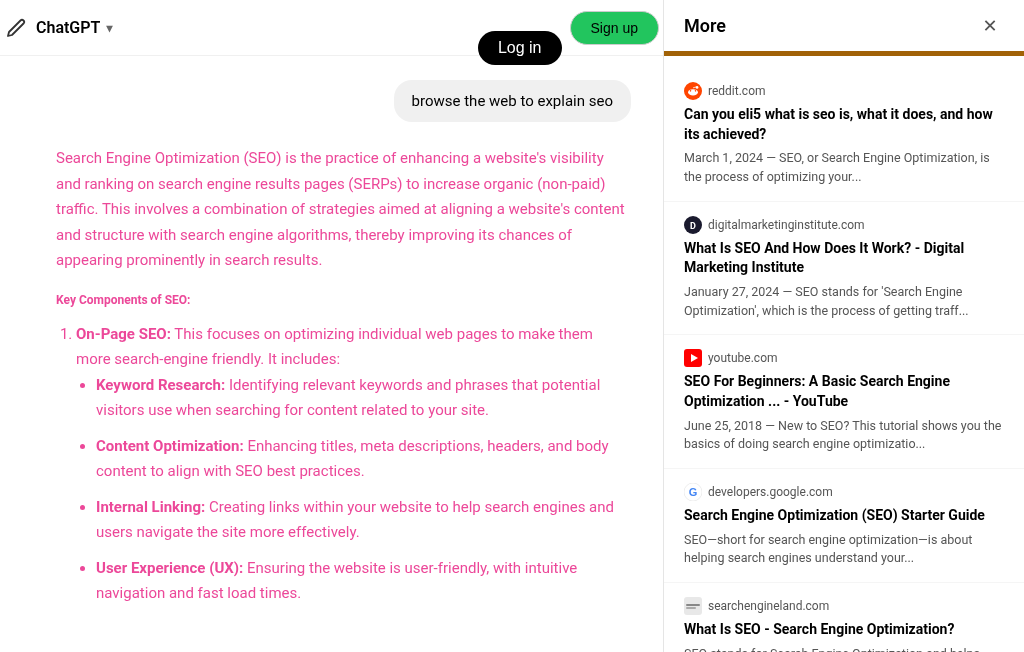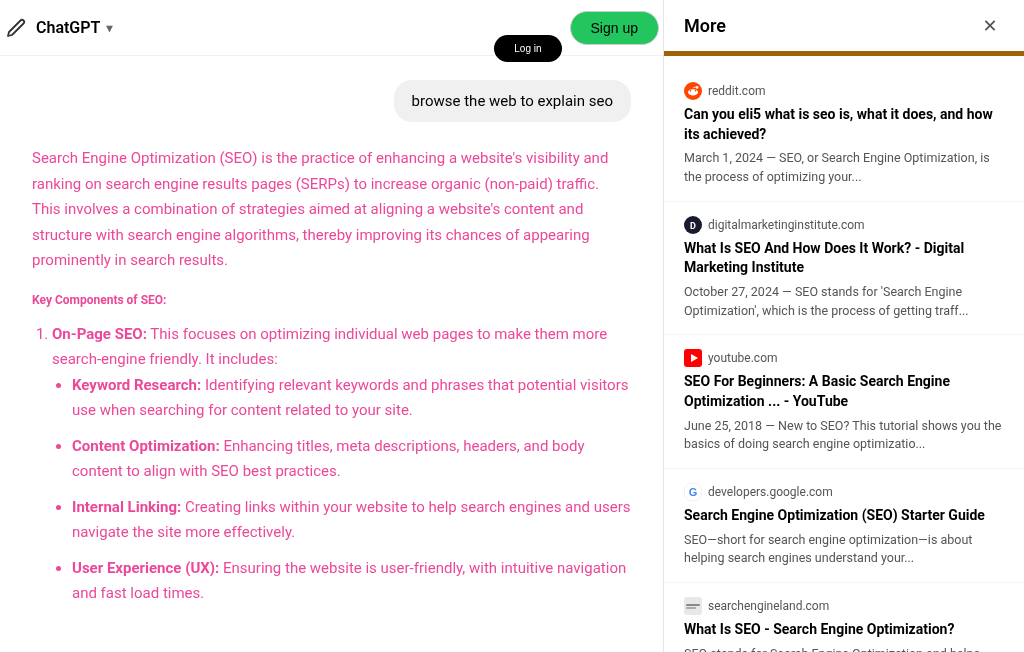--- a/index.html
+++ b/index.html
@@ -60,21 +60,21 @@
       align-items: center;
       gap: 8px;
     }
 
     .btn-login {
       background: #000;
       color: #fff;
       border: none;
       border-radius: 20px;
       padding: 8px 20px;
-      font-size: 10px;
+      font-size: 16px;
       font-weight: 500;
       cursor: pointer;
       margin-top: 41px;
     }
 
     .btn-signup {
       background: #22c55e;
       color: #000;
       border: 1.5px solid #ccc;
       border-radius: 20px;
@@ -82,20 +82,21 @@
       font-size: 14px;
       font-weight: 500;
       cursor: pointer;
     }
 
     
     .chat-content {
       flex: 1;
       overflow-y: auto;
       padding: 24px 32px 32px 32px;
+      margin-left: 24px;
     }
 
     
     .user-message {
       display: flex;
       justify-content: flex-end;
       margin-bottom: 24px;
     }
 
     .user-bubble {
@@ -330,21 +331,21 @@
       <div class="source-domain">
         <div class="domain-icon">
           <svg width="18" height="18" viewBox="0 0 18 18">
               <circle cx="9" cy="9" r="9" fill="#1a1a2e"></circle>
               <text x="9" y="13" text-anchor="middle" font-size="9" fill="white" font-weight="bold">D</text>
             </svg>
         </div>
         <span class="domain-text">digitalmarketinginstitute.com</span>
       </div>
       <div class="source-title">What Is SEO And How Does It Work? - Digital Marketing Institute</div>
-      <div class="source-snippet">October 27, 2024 — SEO stands for 'Search Engine Optimization', which is the process of getting traff...</div>
+      <div class="source-snippet">January 27, 2024 — SEO stands for 'Search Engine Optimization', which is the process of getting traff...</div>
     </div>
 
     <div class="source-card">
       <div class="source-domain">
         <div class="domain-icon">
           <svg width="18" height="18" viewBox="0 0 18 18">
               <rect width="18" height="18" rx="3" fill="#ff0000"></rect>
               <polygon points="7,5 14,9 7,13" fill="white"></polygon>
             </svg>
         </div>

